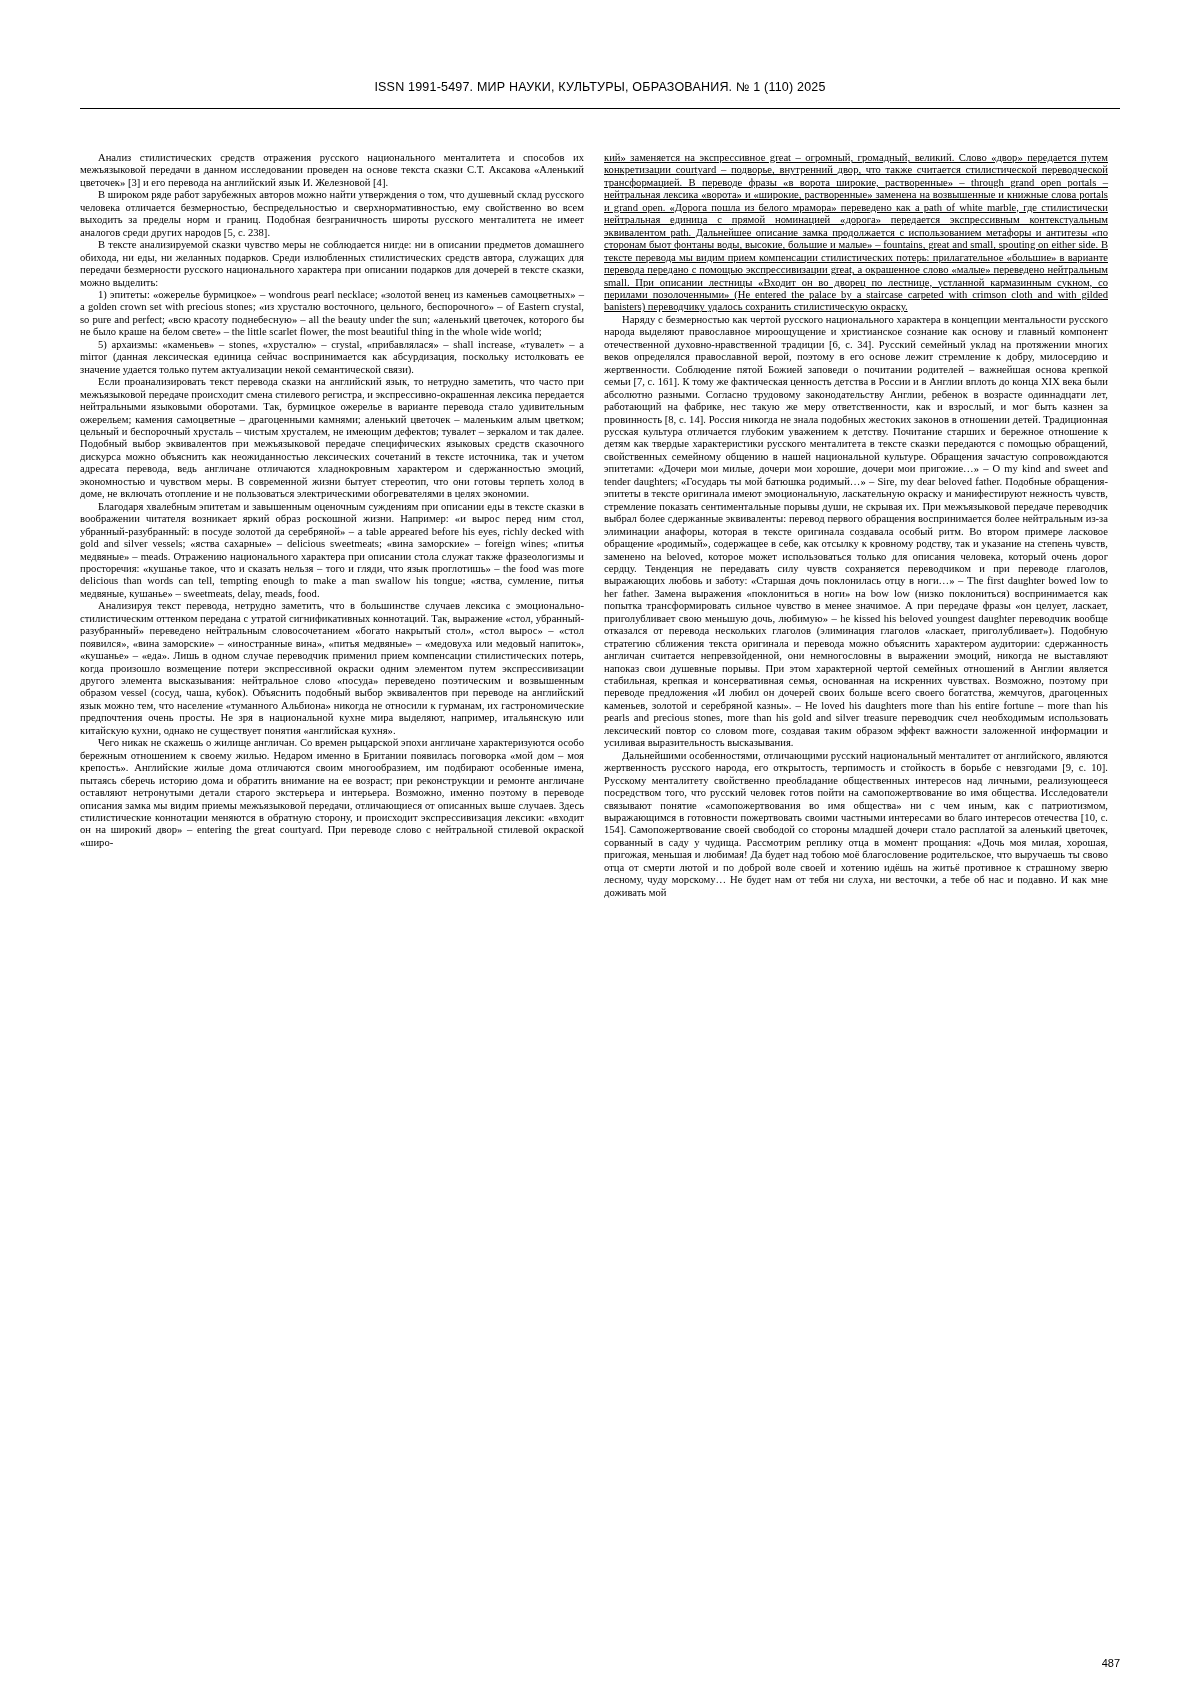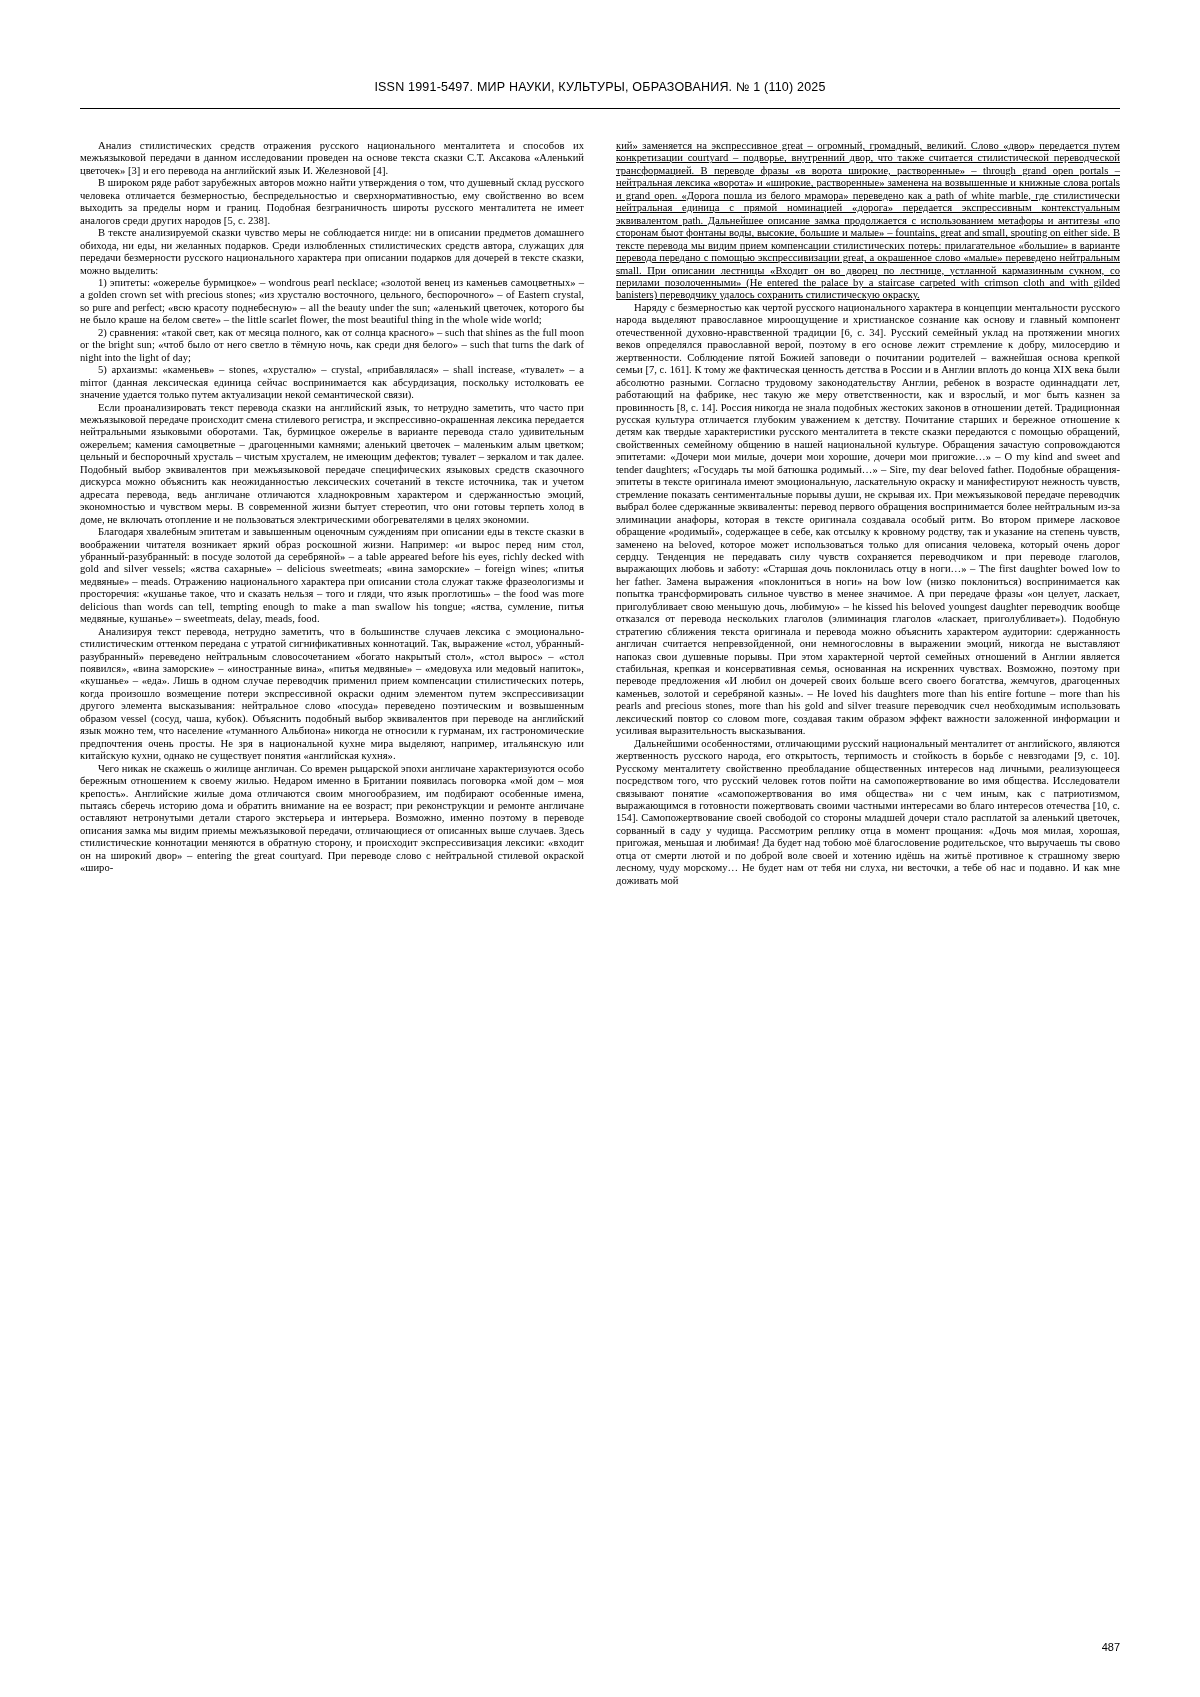--- a/index.html
+++ b/index.html
@@ -37,25 +37,25 @@
     position: absolute;
     left: 80px;
     top: 96px;
     width: 1040px;
     height: 1px;
     background: #000;
   }
   .columns {
     position: absolute;
     left: 80px;
-    top: 128px;
+    top: 140px;
     width: 1040px;
     height: 1500px;
     display: flex;
-    gap: 32px;
+    gap: 20px;
   }
   .col {
     width: 504px;
     font-size: 10.6px;
     line-height: 12.45px;
     text-align: justify;
     text-justify: inter-word;
     hyphens: auto;
     -webkit-hyphens: auto;
     font-family: "Liberation Serif", serif;
@@ -66,41 +66,40 @@
     font-size: 10.6px;
     line-height: 12.45px;
   }
   .col p.noindent {
     text-indent: 0;
     text-decoration: underline;
   }
   .page-number {
     position: absolute;
     right: 80px;
-    bottom: 56px;
+    bottom: 40px;
     font-size: 11px;
     font-family: "Liberation Sans", sans-serif;
   }
 </style>
 </head>
 <body>
 
 <div class="page">
 
   <div class="running-head">ISSN 1991-5497. МИР НАУКИ, КУЛЬТУРЫ, ОБРАЗОВАНИЯ. № 1 (110) 2025</div>
   <div class="head-rule"></div>
 
   <div class="columns">
 
     <div class="col">
       <p>Анализ стилистических средств отражения русского национального менталитета и способов их межъязыковой передачи в данном исследовании проведен на основе текста сказки С.Т. Аксакова «Аленький цветочек» [3] и его перевода на английский язык И. Железновой [4].</p>
       <p>В широком ряде работ зарубежных авторов можно найти утверждения о том, что душевный склад русского человека отличается безмерностью, беспредельностью и сверхнормативностью, ему свойственно во всем выходить за пределы норм и границ. Подобная безграничность широты русского менталитета не имеет аналогов среди других народов [5, с. 238].</p>
       <p>В тексте анализируемой сказки чувство меры не соблюдается нигде: ни в описании предметов домашнего обихода, ни еды, ни желанных подарков. Среди излюбленных стилистических средств автора, служащих для передачи безмерности русского национального характера при описании подарков для дочерей в тексте сказки, можно выделить:</p>
       <p>1) эпитеты: «ожерелье бурмицкое» – wondrous pearl necklace; «золотой венец из каменьев самоцветных» – a golden crown set with precious stones; «из хрусталю восточного, цельного, беспорочного» – of Eastern crystal, so pure and perfect; «всю красоту поднебесную» – all the beauty under the sun; «аленький цветочек, которого бы не было краше на белом свете» – the little scarlet flower, the most beautiful thing in the whole wide world;</p>
-      <p>2) сравнения: «такой свет, как от месяца полного, как от солнца красного» – such that shines as the full moon or the bright sun; «чтоб было от него светло в тёмную ночь, как среди дня белого» – such that turns the dark of night into the light of day;</p>
       <p>5) архаизмы: «каменьев» – stones, «хрусталю» – crystal, «прибавлялася» – shall increase, «тувалет» – a mirror (данная лексическая единица сейчас воспринимается как абсурдизация, поскольку истолковать ее значение удается только путем актуализации некой семантической связи).</p>
       <p>Если проанализировать текст перевода сказки на английский язык, то нетрудно заметить, что часто при межъязыковой передаче происходит смена стилевого регистра, и экспрессивно-окрашенная лексика передается нейтральными языковыми оборотами. Так, бурмицкое ожерелье в варианте перевода стало удивительным ожерельем; камения самоцветные – драгоценными камнями; аленький цветочек – маленьким алым цветком; цельный и беспорочный хрусталь – чистым хрусталем, не имеющим дефектов; тувалет – зеркалом и так далее. Подобный выбор эквивалентов при межъязыковой передаче специфических языковых средств сказочного дискурса можно объяснить как неожиданностью лексических сочетаний в тексте источника, так и учетом адресата перевода, ведь англичане отличаются хладнокровным характером и сдержанностью эмоций, экономностью и чувством меры. В современной жизни бытует стереотип, что они готовы терпеть холод в доме, не включать отопление и не пользоваться электрическими обогревателями в целях экономии.</p>
       <p>Благодаря хвалебным эпитетам и завышенным оценочным суждениям при описании еды в тексте сказки в воображении читателя возникает яркий образ роскошной жизни. Например: «и вырос перед ним стол, убранный-разубранный: в посуде золотой да серебряной» – a table appeared before his eyes, richly decked with gold and silver vessels; «яства сахарные» – delicious sweetmeats; «вина заморские» – foreign wines; «питья медвяные» – meads. Отражению национального характера при описании стола служат также фразеологизмы и просторечия: «кушанье такое, что и сказать нельзя – того и гляди, что язык проглотишь» – the food was more delicious than words can tell, tempting enough to make a man swallow his tongue; «яства, сумление, питья медвяные, кушанье» – sweetmeats, delay, meads, food.</p>
       <p>Анализируя текст перевода, нетрудно заметить, что в большинстве случаев лексика с эмоционально-стилистическим оттенком передана с утратой сигнификативных коннотаций. Так, выражение «стол, убранный-разубранный» переведено нейтральным словосочетанием «богато накрытый стол», «стол вырос» – «стол появился», «вина заморские» – «иностранные вина», «питья медвяные» – «медовуха или медовый напиток», «кушанье» – «еда». Лишь в одном случае переводчик применил прием компенсации стилистических потерь, когда произошло возмещение потери экспрессивной окраски одним элементом путем экспрессивизации другого элемента высказывания: нейтральное слово «посуда» переведено поэтическим и возвышенным образом vessel (сосуд, чаша, кубок). Объяснить подобный выбор эквивалентов при переводе на английский язык можно тем, что население «туманного Альбиона» никогда не относили к гурманам, их гастрономические предпочтения очень просты. Не зря в национальной кухне мира выделяют, например, итальянскую или китайскую кухни, однако не существует понятия «английская кухня».</p>
       <p>Чего никак не скажешь о жилище англичан. Со времен рыцарской эпохи англичане характеризуются особо бережным отношением к своему жилью. Недаром именно в Британии появилась поговорка «мой дом – моя крепость». Английские жилые дома отличаются своим многообразием, им подбирают особенные имена, пытаясь сберечь историю дома и обратить внимание на ее возраст; при реконструкции и ремонте англичане оставляют нетронутыми детали старого экстерьера и интерьера. Возможно, именно поэтому в переводе описания замка мы видим приемы межъязыковой передачи, отличающиеся от описанных выше случаев. Здесь стилистические коннотации меняются в обратную сторону, и происходит экспрессивизация лексики: «входит он на широкий двор» – entering the great courtyard. При переводе слово с нейтральной стилевой окраской «широ-</p>
     </div>
 
     <div class="col">
       <p class="noindent">кий» заменяется на экспрессивное great – огромный, громадный, великий. Слово «двор» передается путем конкретизации courtyard – подворье, внутренний двор, что также считается стилистической переводческой трансформацией. В переводе фразы «в ворота широкие, растворенные» – through grand open portals – нейтральная лексика «ворота» и «широкие, растворенные» заменена на возвышенные и книжные слова portals и grand open. «Дорога пошла из белого мрамора» переведено как a path of white marble, где стилистически нейтральная единица с прямой номинацией «дорога» передается экспрессивным контекстуальным эквивалентом path. Дальнейшее описание замка продолжается с использованием метафоры и антитезы «по сторонам быот фонтаны воды, высокие, большие и малые» – fountains, great and small, spouting on either side. В тексте перевода мы видим прием компенсации стилистических потерь: прилагательное «большие» в варианте перевода передано с помощью экспрессивизации great, а окрашенное слово «малые» переведено нейтральным small. При описании лестницы «Входит он во дворец по лестнице, устланной кармазинным сукном, со перилами позолоченными» (He entered the palace by a staircase carpeted with crimson cloth and with gilded banisters) переводчику удалось сохранить стилистическую окраску.</p>
       <p>Наряду с безмерностью как чертой русского национального характера в концепции ментальности русского народа выделяют православное мироощущение и христианское сознание как основу и главный компонент отечественной духовно-нравственной традиции [6, с. 34]. Русский семейный уклад на протяжении многих веков определялся православной верой, поэтому в его основе лежит стремление к добру, милосердию и жертвенности. Соблюдение пятой Божией заповеди о почитании родителей – важнейшая основа крепкой семьи [7, с. 161]. К тому же фактическая ценность детства в России и в Англии вплоть до конца XIX века были абсолютно разными. Согласно трудовому законодательству Англии, ребенок в возрасте одиннадцати лет, работающий на фабрике, нес такую же меру ответственности, как и взрослый, и мог быть казнен за провинность [8, с. 14]. Россия никогда не знала подобных жестоких законов в отношении детей. Традиционная русская культура отличается глубоким уважением к детству. Почитание старших и бережное отношение к детям как твердые характеристики русского менталитета в тексте сказки передаются с помощью обращений, свойственных семейному общению в нашей национальной культуре. Обращения зачастую сопровождаются эпитетами: «Дочери мои милые, дочери мои хорошие, дочери мои пригожие…» – O my kind and sweet and tender daughters; «Государь ты мой батюшка родимый…» – Sire, my dear beloved father. Подобные обращения-эпитеты в тексте оригинала имеют эмоциональную, ласкательную окраску и манифестируют нежность чувств, стремление показать сентиментальные порывы души, не скрывая их. При межъязыковой передаче переводчик выбрал более сдержанные эквиваленты: перевод первого обращения воспринимается более нейтральным из-за элиминации анафоры, которая в тексте оригинала создавала особый ритм. Во втором примере ласковое обращение «родимый», содержащее в себе, как отсылку к кровному родству, так и указание на степень чувств, заменено на beloved, которое может использоваться только для описания человека, который очень дорог сердцу. Тенденция не передавать силу чувств сохраняется переводчиком и при переводе глаголов, выражающих любовь и заботу: «Старшая дочь поклонилась отцу в ноги…» – The first daughter bowed low to her father. Замена выражения «поклониться в ноги» на bow low (низко поклониться) воспринимается как попытка трансформировать сильное чувство в менее значимое. А при передаче фразы «он целует, ласкает, приголубливает свою меньшую дочь, любимую» – he kissed his beloved youngest daughter переводчик вообще отказался от перевода нескольких глаголов (элиминация глаголов «ласкает, приголубливает»). Подобную стратегию сближения текста оригинала и перевода можно объяснить характером аудитории: сдержанность англичан считается непревзойденной, они немногословны в выражении эмоций, никогда не выставляют напоказ свои душевные порывы. При этом характерной чертой семейных отношений в Англии является стабильная, крепкая и консервативная семья, основанная на искренних чувствах. Возможно, поэтому при переводе предложения «И любил он дочерей своих больше всего своего богатства, жемчугов, драгоценных каменьев, золотой и серебряной казны». – He loved his daughters more than his entire fortune – more than his pearls and precious stones, more than his gold and silver treasure переводчик счел необходимым использовать лексический повтор со словом more, создавая таким образом эффект важности заложенной информации и усиливая выразительность высказывания.</p>

